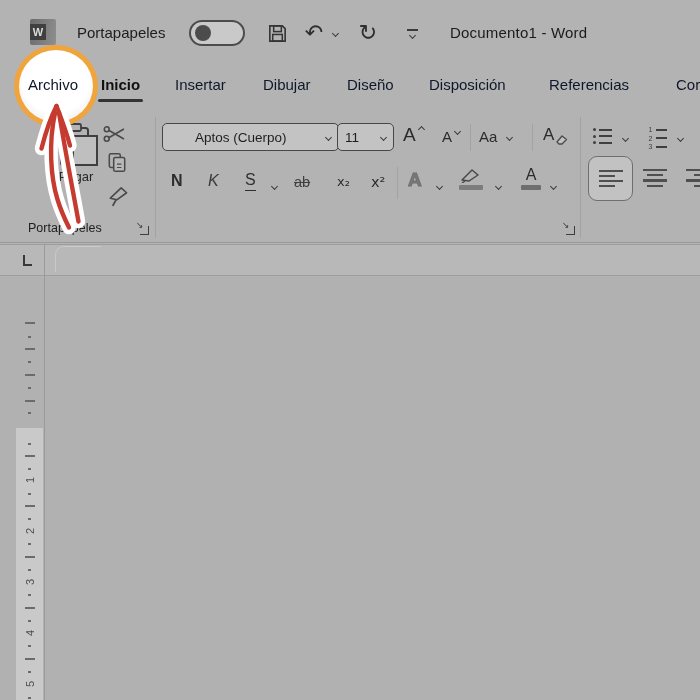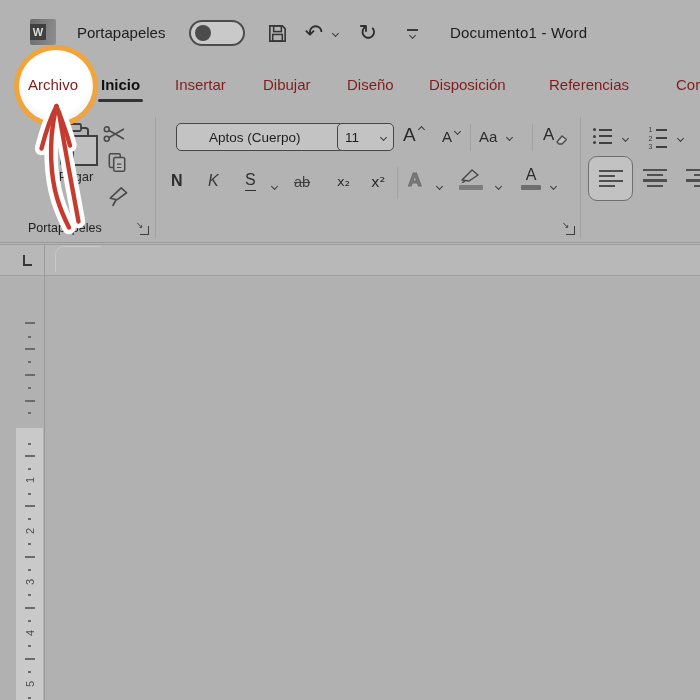--- a/index.html
+++ b/index.html
@@ -21,21 +21,21 @@
   .autosave { position:absolute; left:77px; top:24px; font-size:15px; color:#1d1d1d; }
   .toggle { position:absolute; left:189px; top:20px; width:56px; height:26px; border:2px solid #4c4c4c; border-radius:13px; background:#c9c9c9; }
   .toggle .knob { position:absolute; left:4px; top:3px; width:16px; height:16px; border-radius:50%; background:#4c4c4c; }
   .qicon { position:absolute; top:20px; width:26px; height:26px; display:flex; align-items:center; justify-content:center; }
   .undo-redo { font-size:22px; line-height:26px; }
   .qat-custom { display:flex; flex-direction:column; align-items:center; gap:2px; }
   .qat-custom .bar { width:11px; height:2px; background:#3b3b3b; }
   .doc-title { position:absolute; left:450px; top:24px; font-size:15px; color:#1b1b1b; letter-spacing:.2px; }
 
   
-  .tab { position:absolute; top:60px; height:48px; display:flex; align-items:center; font-size:15px; color:#7f1d1d; z-index:3; }
+  .tab { position:absolute; top:60px; height:48px; display:flex; align-items:center; font-size:15px; color:#0f172a; z-index:3; }
   .tab.active { font-weight:bold; color:#111; }
   .tab .underline { position:absolute; left:-3px; right:-3px; bottom:6px; height:3px; background:#333; border-radius:2px; }
 
   
   .halo-circle { position:absolute; left:14px; top:45px; width:84px; height:82px; border:5px solid #f0a43c; border-radius:50%;
                  background:radial-gradient(circle at 50% 42%, #ffffff 58%, #efefef 82%, #dadada 100%); z-index:2; }
   .arrow-svg { position:absolute; left:0; top:0; z-index:10; pointer-events:none; }
 
   
   .ribbon-bottom { position:absolute; left:0; top:242px; width:700px; height:1px; background:#9a9a9a; }
@@ -170,21 +170,21 @@
       <path d="M9 15 L6.5 19.5" stroke="#4a4a4a" stroke-width="1.7" stroke-linecap="round"></path>
     </svg>
   </div>
   <span class="grp-label" style="left:28px;">Portapapeles</span>
   <span class="launcher" style="left:136px;">
     <span class="corner"></span>
     <span class="arr">↘</span>
   </span>
   <div class="vdiv" style="left:155px; top:117px; height:121px;"></div>
 
-  <div class="combo" style="left:176px; width:177px;padding-left:32px;">
+  <div class="combo" style="left:162px; width:177px;padding-left:32px;">
     <span class="val">Aptos (Cuerpo)</span>
     <span class="chv sm"></span>
   </div>
   <div class="combo" style="left:337px; width:57px;">
     <span class="val">11</span>
     <span class="chv sm"></span>
   </div>
 
   <div class="abs" style="left:403px; top:124px;">
     <span class="letter" style="font-size:19px; font-weight:500;">A</span>

